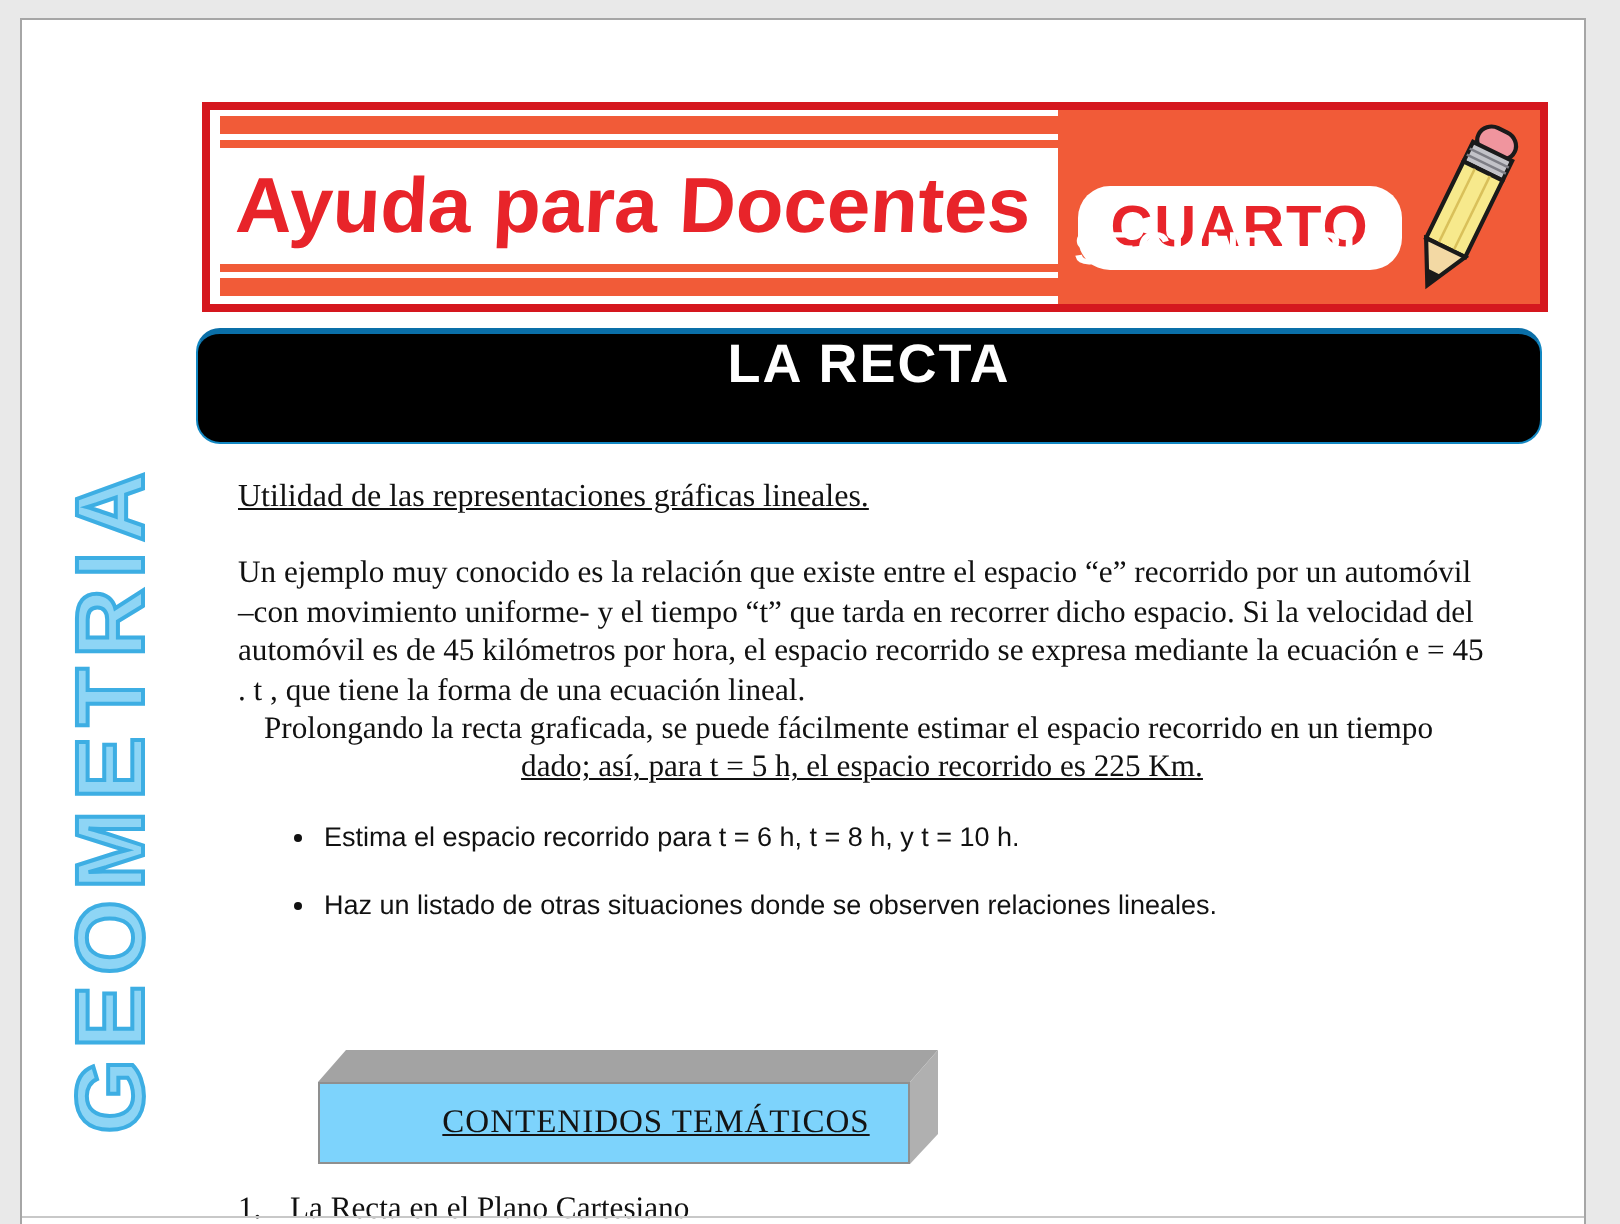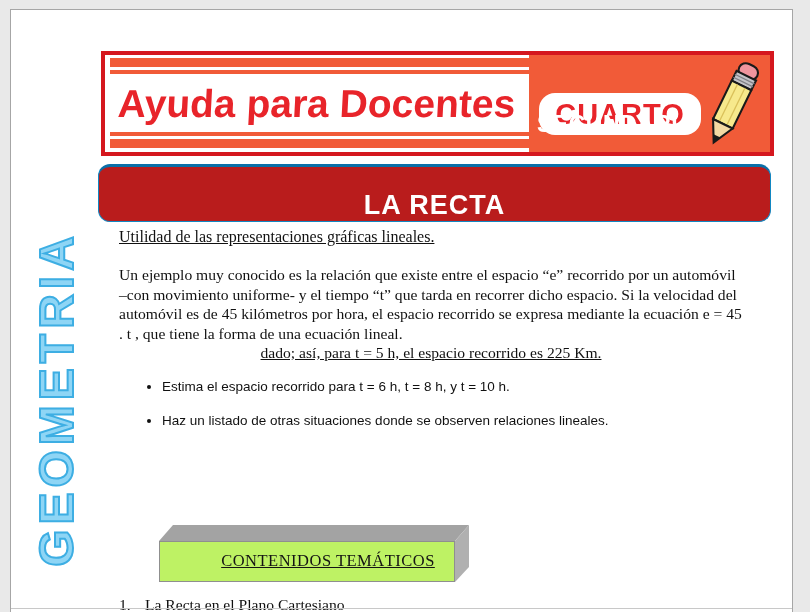--- a/index.html
+++ b/index.html
@@ -49,44 +49,44 @@
     position:absolute;left:8px;top:56px;width:166px;text-align:left;
     font-family:"Liberation Sans",sans-serif;font-weight:bold;
     font-size:23px;color:#ffffff;letter-spacing:0.5px;white-space:nowrap;
   }
   .pencil{
     position:absolute;right:2px;top:4px;width:72px;height:92px;
   }
   
   .title-bar{
     position:absolute;left:87px;top:154px;width:673px;height:58px;
-    background:#b91c1c;border:1px solid #1287c2;border-top:3px solid #0a6fa8;
+    background:#000000;border:1px solid #1287c2;border-top:3px solid #0a6fa8;
     border-radius:12px;box-sizing:border-box;
-    display:flex;align-items:flex-end;justify-content:center;
+    display:flex;align-items:flex-start;justify-content:center;
   }
   .title-text{
     font-family:"Liberation Sans",sans-serif;font-weight:bold;
     font-size:27px;color:#ffffff;letter-spacing:1px;
   }
   
   .watermark{position:absolute;left:45px;top:389px;width:0;height:0;}
   .watermark span{
     display:inline-block;white-space:nowrap;
     transform:translate(-50%,-50%) rotate(-90deg);
     font-family:"Liberation Sans",sans-serif;font-weight:bold;
     font-size:48px;letter-spacing:5px;color:#8ed5f5;
     -webkit-text-stroke:2px #3daee3;
   }
   
   .content{
     position:absolute;left:108px;top:217px;width:624px;
     color:#111;font-size:15.6px;line-height:19.4px;
   }
   .sec-heading{
-    margin:0 0 19px 0;font-size:16px;text-decoration:underline;
+    margin:12px 0 19px 0;font-size:16px;text-decoration:underline;
   }
   .content p.bp{margin:0;white-space:pre-wrap;}
   .est1{margin:0;padding-left:13px;}
   .est2{margin:0;text-align:center;text-decoration:underline;}
   ul.bullets{
     margin:2px 0 0 0;padding-left:27px;
     font-family:"Liberation Sans",sans-serif;font-size:13.5px;line-height:18px;
     color:#111;
   }
   ul.bullets li{margin:16px;}
@@ -96,21 +96,21 @@
   .box3d .top{
     background:#a3a3a3;
     clip-path:polygon(22px 0px,318px 0px,304px 16px,8px 16px);
   }
   .box3d .side{
     background:#b0b0b0;
     clip-path:polygon(304px 16px,318px 0px,318px 42px,304px 57px);
   }
   .box3d .front{
     position:absolute;left:8px;top:16px;width:296px;height:41px;
-    background:#bef264;border:1px solid #8f8f8f;box-sizing:border-box;
+    background:#7dd3fc;border:1px solid #8f8f8f;box-sizing:border-box;
   }
   .box-title{
     display:block;line-height:38px;text-align:center;padding-left:42px;
     font-size:16.5px;color:#141414;text-decoration:underline;letter-spacing:0.5px;
     white-space:nowrap;
   }
   
   .num-item{
     position:absolute;left:108px;top:586px;
     font-size:15.6px;color:#111;display:flex;
@@ -158,20 +158,21 @@
     <span class="title-text">LA RECTA</span>
   </div>
 
   <div class="watermark">
     <span>GEOMETRIA</span>
   </div>
 
   <div class="content">
     <p class="sec-heading">Utilidad de las representaciones gráficas lineales.</p>
     <p class="bp">Un ejemplo muy conocido es la relación que existe entre el espacio “e” recorrido por un automóvil –con movimiento uniforme- y el tiempo “t” que tarda en recorrer dicho espacio. Si la velocidad del automóvil es de 45 kilómetros por hora, el espacio recorrido se expresa mediante la ecuación e = 45 . t , que tiene la forma de una ecuación lineal.</p>
+    <p class="est1">Prolongando la recta graficada, se puede fácilmente estimar el espacio recorrido en un tiempo</p>
     <p class="est2">dado; así, para t = 5 h, el espacio recorrido es 225 Km.</p>
     <ul class="bullets">
       <li>Estima el espacio recorrido para t = 6 h, t = 8 h, y t = 10 h.</li>
       <li>Haz un listado de otras situaciones donde se observen relaciones lineales.</li>
     </ul>
   </div>
 
   <div class="box3d">
     <div class="face top"></div>
     <div class="face side"></div>

